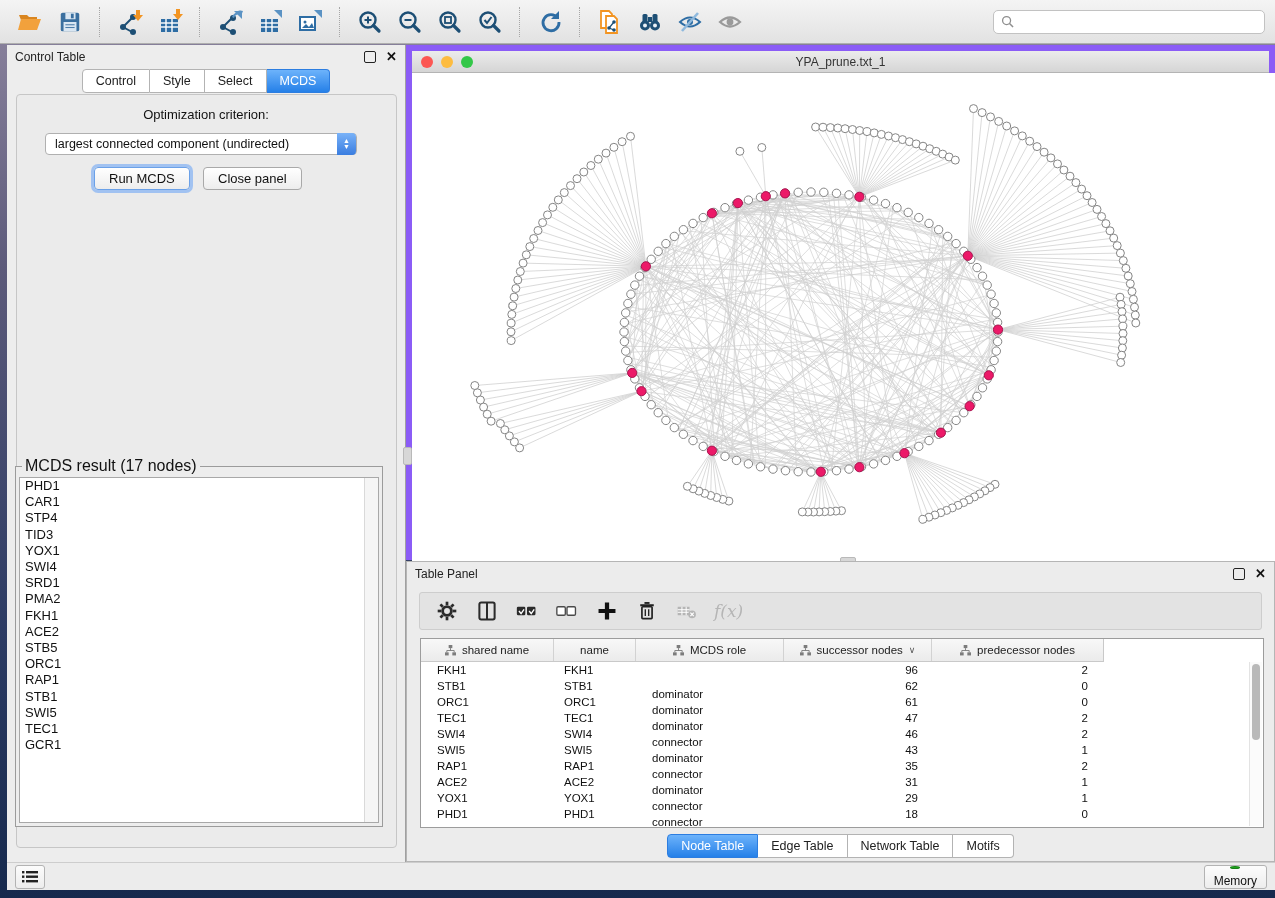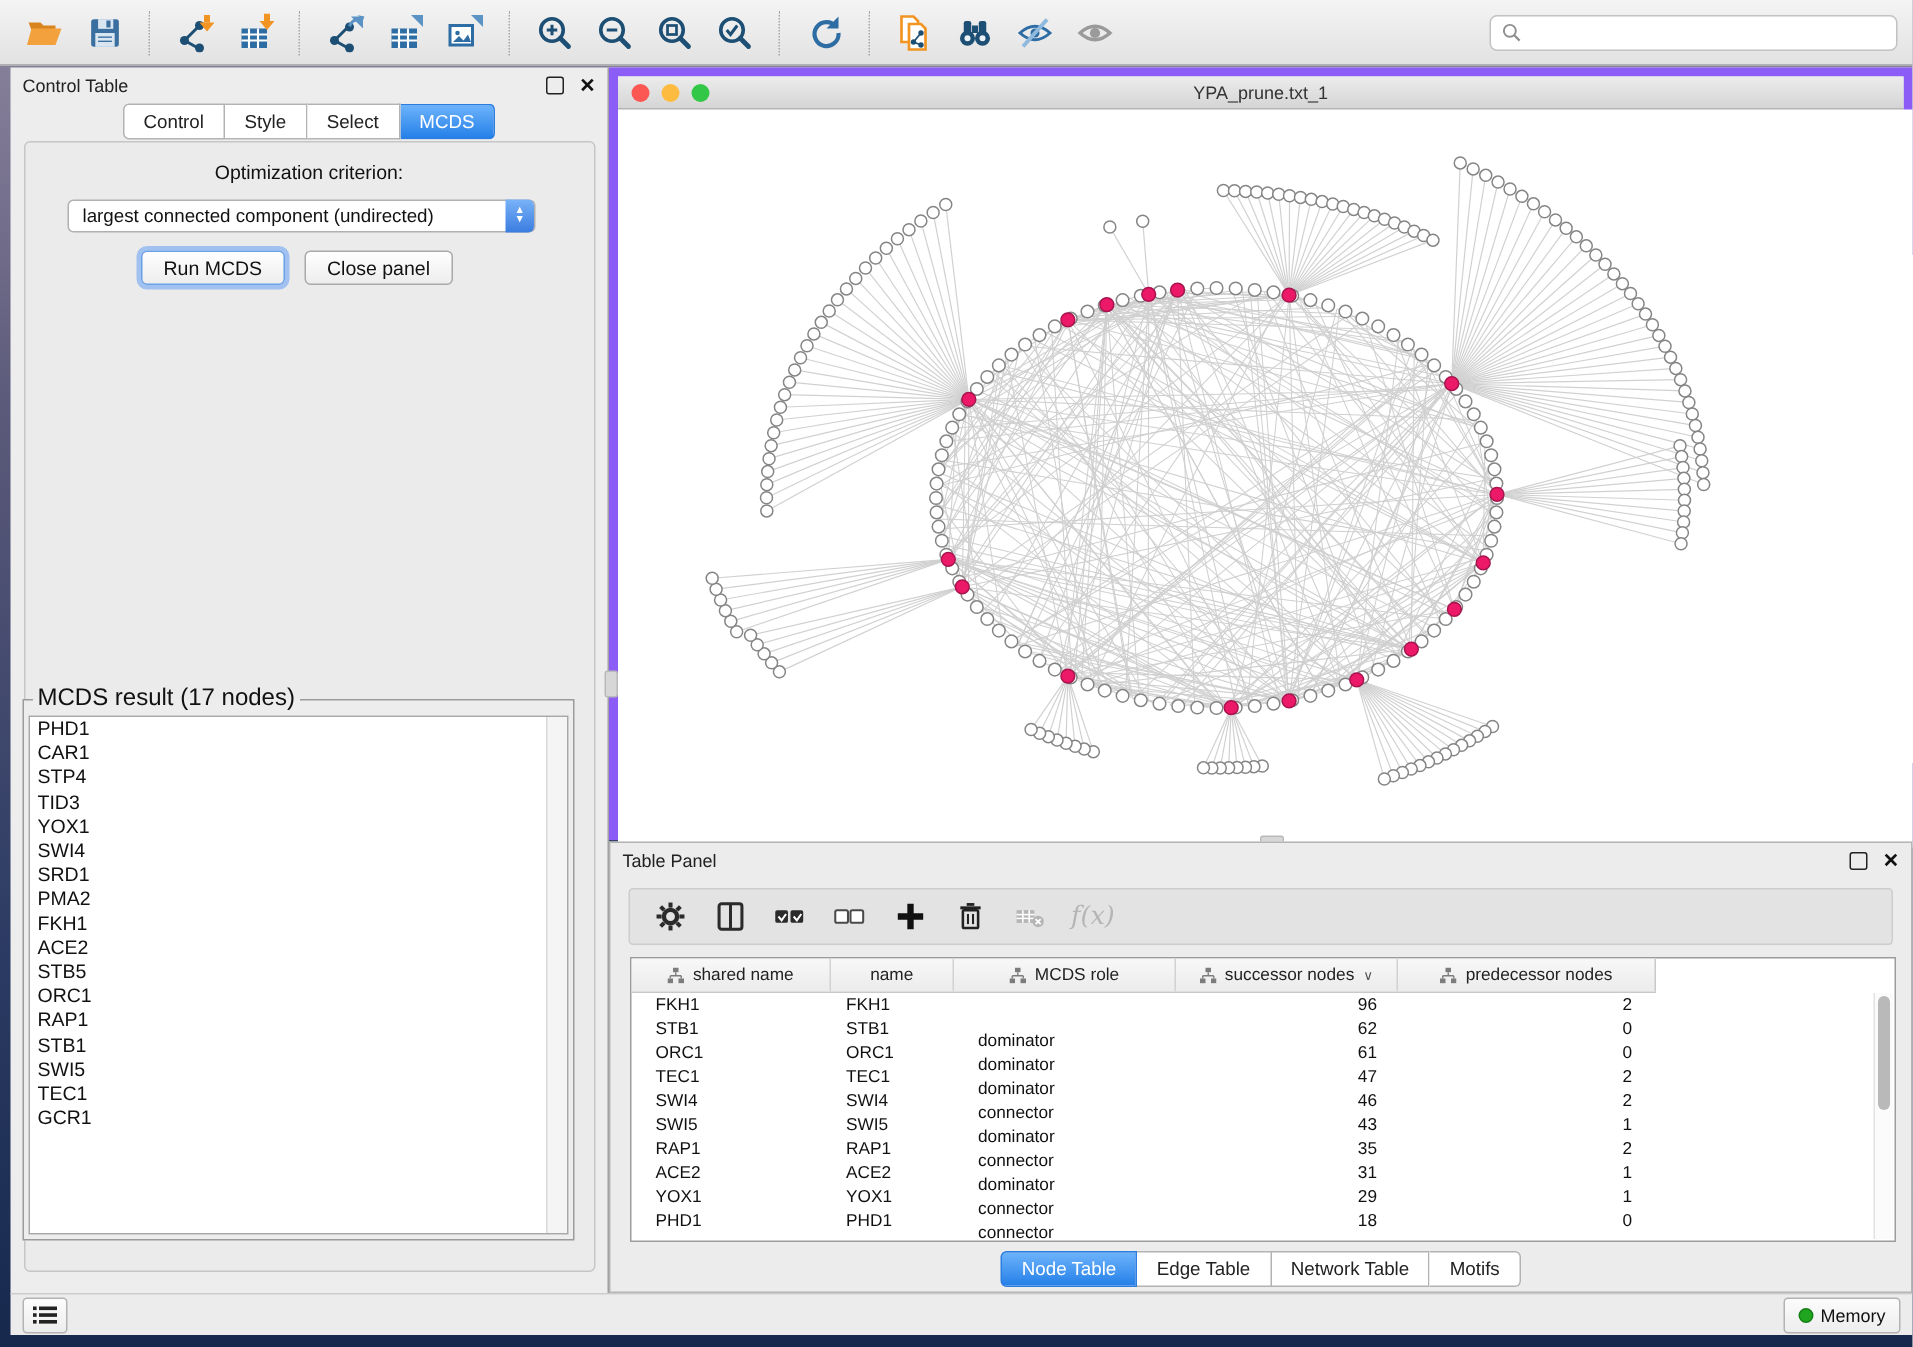--- a/index.html
+++ b/index.html
@@ -74,21 +74,21 @@
   .row .cell:nth-child(5){width:172px;text-align:right;padding-right:16px;}
   #tbl-scroll{position:absolute;top:23px;right:1px;bottom:1px;width:12px;background:#fbfbfb;border-left:1px solid #e3e3e3;}
   #tbl-thumb{position:absolute;top:2px;left:2px;width:8px;height:76px;background:#b9b9b9;border-radius:4px;}
   #tp-tabs{left:0;right:0;top:272px;display:flex;justify-content:center;}
   
   #status-bar{left:7px;top:862px;width:1268px;height:28px;background:#ececec;border-top:1px solid #cdcdcd;
     display:flex;align-items:center;padding:0 8px;box-sizing:border-box;}
   #list-btn{width:28px;height:22px;border:1px solid #b3b3b3;border-radius:3px;background:linear-gradient(#fcfcfc,#ededed);
     display:flex;align-items:center;justify-content:center;}
   #memory-btn{margin-left:auto;height:22px;border:1px solid #b3b3b3;border-radius:3px;background:linear-gradient(#fcfcfc,#ededed);
-    display:flex;align-items:center;gap:5px;padding:0 9px;font-size:12px;color:#111;}
+    display:flex;align-items:center;gap:5px;padding:0 9px;font-size:12px;color:#111;flex-direction:column;}
   #memory-dot{width:10px;height:10px;border-radius:50%;background:#1fa51f;border:1px solid #158015;box-sizing:border-box;}
 </style>
 </head>
 <body>
 
 <div class="abs" id="toolbar">
   <div class="tb-btn">
       <svg width="26" height="26" viewBox="0 0 26 26">
         <path d="M2 6h8l2 2h8v3H4z" fill="#d9851f"></path>
         <path d="M4 10h20l-4 11H1z" fill="#f2a13c"></path>

